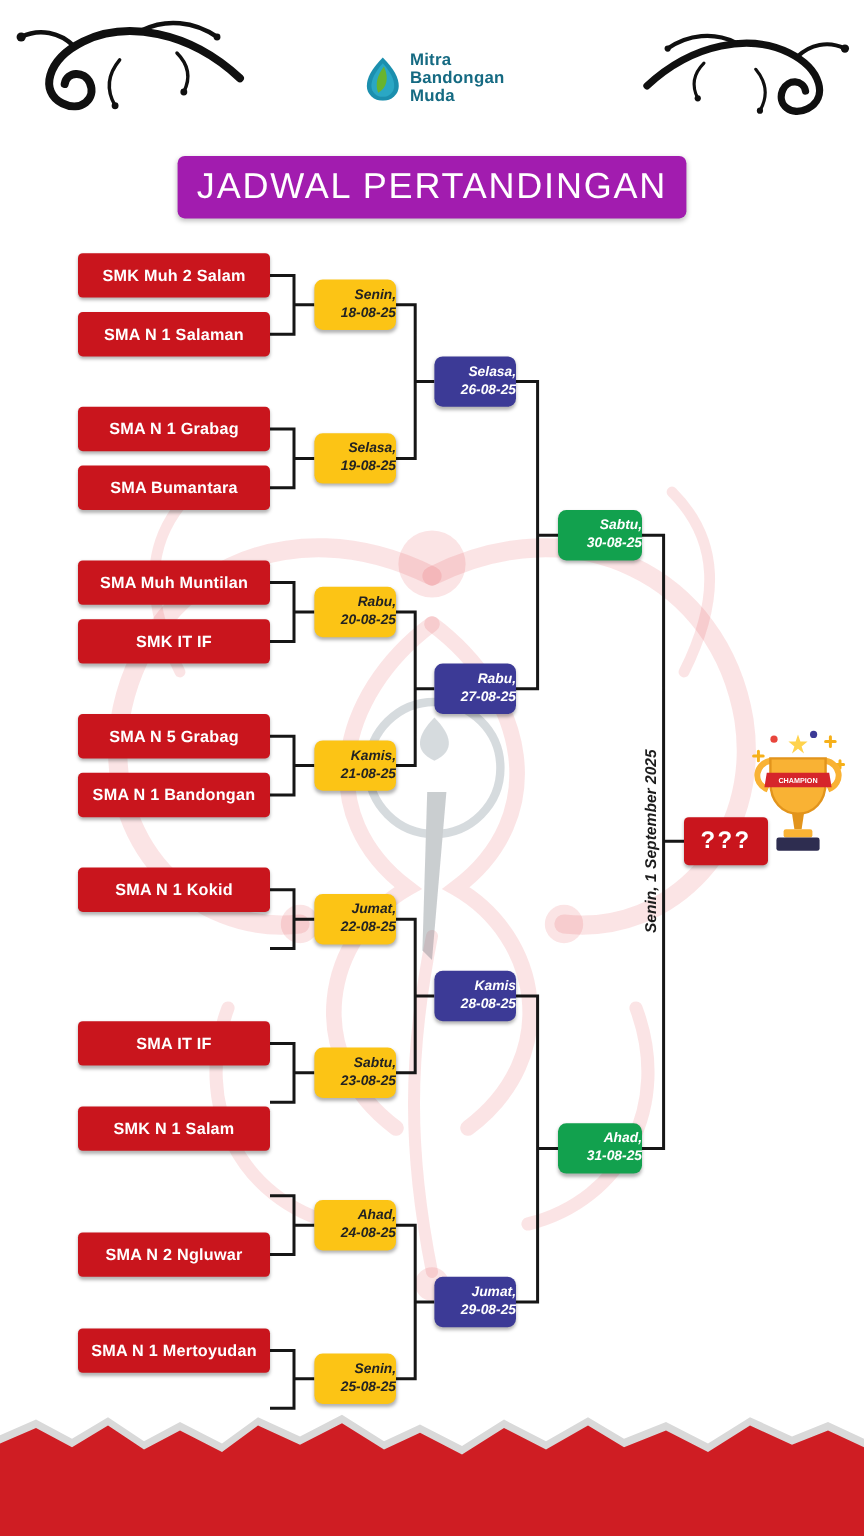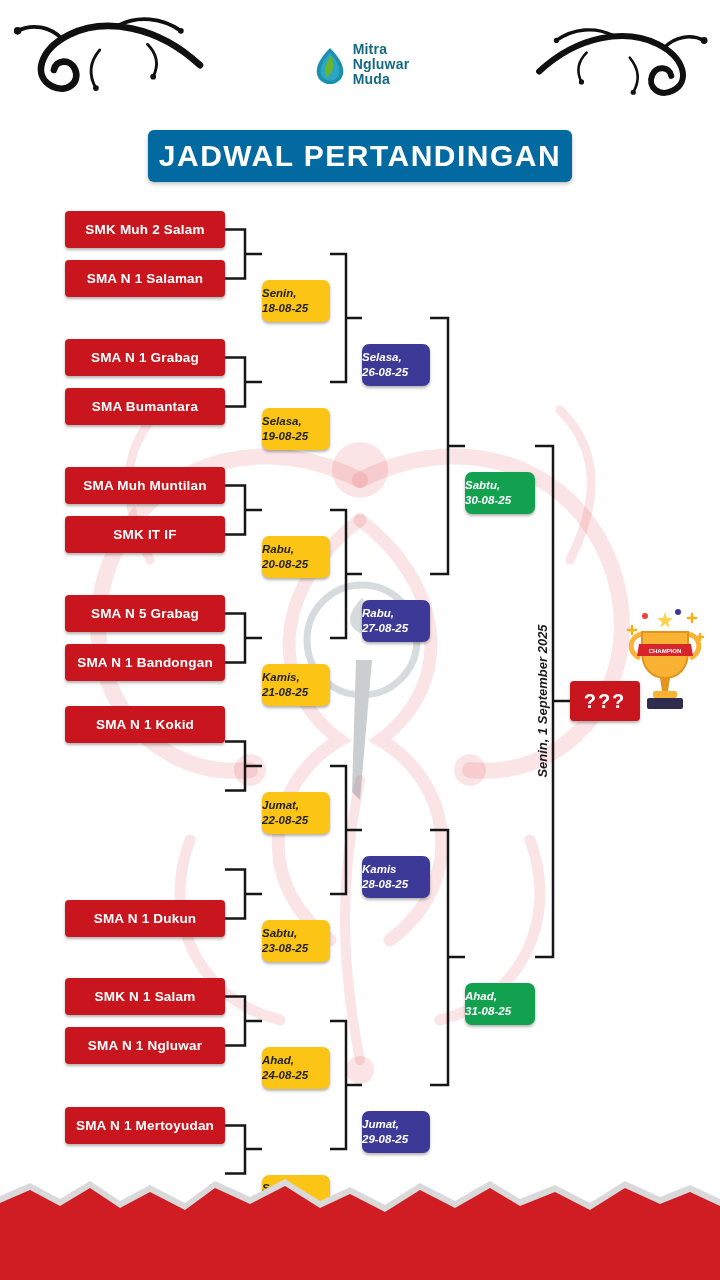--- a/index.html
+++ b/index.html
@@ -12,31 +12,31 @@
 
   .flourish { position:absolute; z-index:4; }
   .flourish.left  { left:2px;  top:6px;  width:205px; height:105px; }
   .flourish.right { right:2px; top:18px; width:185px; height:95px; transform:scaleX(-1); }
 
   .logo { position:absolute; left:0; right:0; top:42px; display:flex; justify-content:center; align-items:center; gap:4px; z-index:4; }
   .logo-icon { width:38px; height:38px; }
   .logo-text { color:#156a82; font-weight:bold; font-size:14px; line-height:1.08; letter-spacing:.2px; }
   .logo-text div { white-space:nowrap; }
 
-  .title-banner { position:absolute; left:148px; top:130px; width:424px; height:52px; background:#0369a1;
-    color:#fff; display:flex; align-items:center; justify-content:center; font-size:30px; font-weight:700;
+  .title-banner { position:absolute; left:148px; top:130px; width:424px; height:52px; background:#a21caf;
+    color:#fff; display:flex; align-items:center; justify-content:center; font-size:30px; font-weight:400;
     letter-spacing:1.5px; border-radius:6px; z-index:4; box-shadow:0 2px 4px rgba(0,0,0,.25); }
 
   .team { position:absolute; left:65px; width:160px; height:37px; background:#c9151d; color:#fff;
     display:flex; align-items:center; justify-content:center; font-size:13.5px; font-weight:600;
     border-radius:4px; letter-spacing:.2px; z-index:2; box-shadow:0 2px 3px rgba(0,0,0,.3); text-align:center; }
 
   .datebox { position:absolute; width:68px; height:42px; border-radius:7px; display:flex; flex-direction:column;
-    align-items:flex-start; justify-content:center; font-size:11.5px; font-style:italic; font-weight:600;
-    line-height:1.3; z-index:2; box-shadow:0 2px 3px rgba(0,0,0,.3); text-align:center;margin-top:47px; }
+    align-items:flex-end; justify-content:center; font-size:11.5px; font-style:italic; font-weight:600;
+    line-height:1.3; z-index:2; box-shadow:0 2px 3px rgba(0,0,0,.3); text-align:center; }
   .datebox.yellow { left:262px; background:#fcc415; color:#222222; }
   .datebox.navy   { left:362px; background:#3c3a96; color:#ffffff; }
   .datebox.green  { left:465px; width:70px; background:#12a14e; color:#ffffff; }
 
   .final-box { position:absolute; left:570px; top:681px; width:70px; height:40px; background:#c9151d; color:#fff;
     display:flex; align-items:center; justify-content:center; font-weight:700; font-size:20px; letter-spacing:2px;
     border-radius:4px; z-index:2; box-shadow:0 2px 3px rgba(0,0,0,.3); }
 
   .final-date { position:absolute; left:445px; top:691px; width:200px; height:20px; transform:rotate(-90deg);
     text-align:center; font-size:13px; font-style:italic; font-weight:700; color:#1c1c1c; z-index:2; }
@@ -126,39 +126,39 @@
   </svg>
 
   <div class="logo">
     <svg class="logo-icon" viewBox="0 0 40 40">
       <path d="M20,2 C30,12 34,20 34,27 a14,13 0 1 1 -28,0 C6,20 10,12 20,2 Z" fill="#1b8fae"></path>
       <path d="M20,7 C27,15 30,21 30,27 a10,9.5 0 1 1 -20,0 C10,21 13,15 20,7 Z" fill="#2aa7c4"></path>
       <path d="M21,10 C15,18 13,26 16,33 C23,29 26,21 21,10 Z" fill="#69b42e"></path>
     </svg>
     <div class="logo-text">
       <div>Mitra</div>
-      <div>Ngluwar</div>
+      <div>Bandongan</div>
       <div>Muda</div>
     </div>
   </div>
 
   <div class="title-banner">JADWAL PERTANDINGAN</div>
 
   <div class="team" style="top:211px">SMK Muh 2 Salam</div>
   <div class="team" style="top:260px">SMA N 1 Salaman</div>
   <div class="team" style="top:339px">SMA N 1 Grabag</div>
   <div class="team" style="top:467px">SMA Muh Muntilan</div>
   <div class="team" style="top:388px">SMA Bumantara</div>
   <div class="team" style="top:516px">SMK IT IF</div>
   <div class="team" style="top:595px">SMA N 5 Grabag</div>
   <div class="team" style="top:644px">SMA N 1 Bandongan</div>
-  <div class="team" style="top:706px">SMA N 1 Kokid</div>
-  <div class="team" style="top:900px">SMA N 1 Dukun</div>
-  <div class="team" style="top:978px">SMK N 1 Salam</div>
-  <div class="team" style="top:1027px">SMA N 1 Ngluwar</div>
+  <div class="team" style="top:723px">SMA N 1 Kokid</div>
+  <div class="team" style="top:851px">SMA IT IF</div>
+  <div class="team" style="top:922px">SMK N 1 Salam</div>
+  <div class="team" style="top:1027px">SMA N 2 Ngluwar</div>
   <div class="team" style="top:1107px">SMA N 1 Mertoyudan</div>
 
   <div class="datebox yellow" style="top:233px">
     <span>Senin,</span>
     <span>18-08-25</span>
   </div>
   <div class="datebox yellow" style="top:361px">
     <span>Selasa,</span>
     <span>19-08-25</span>
   </div>

